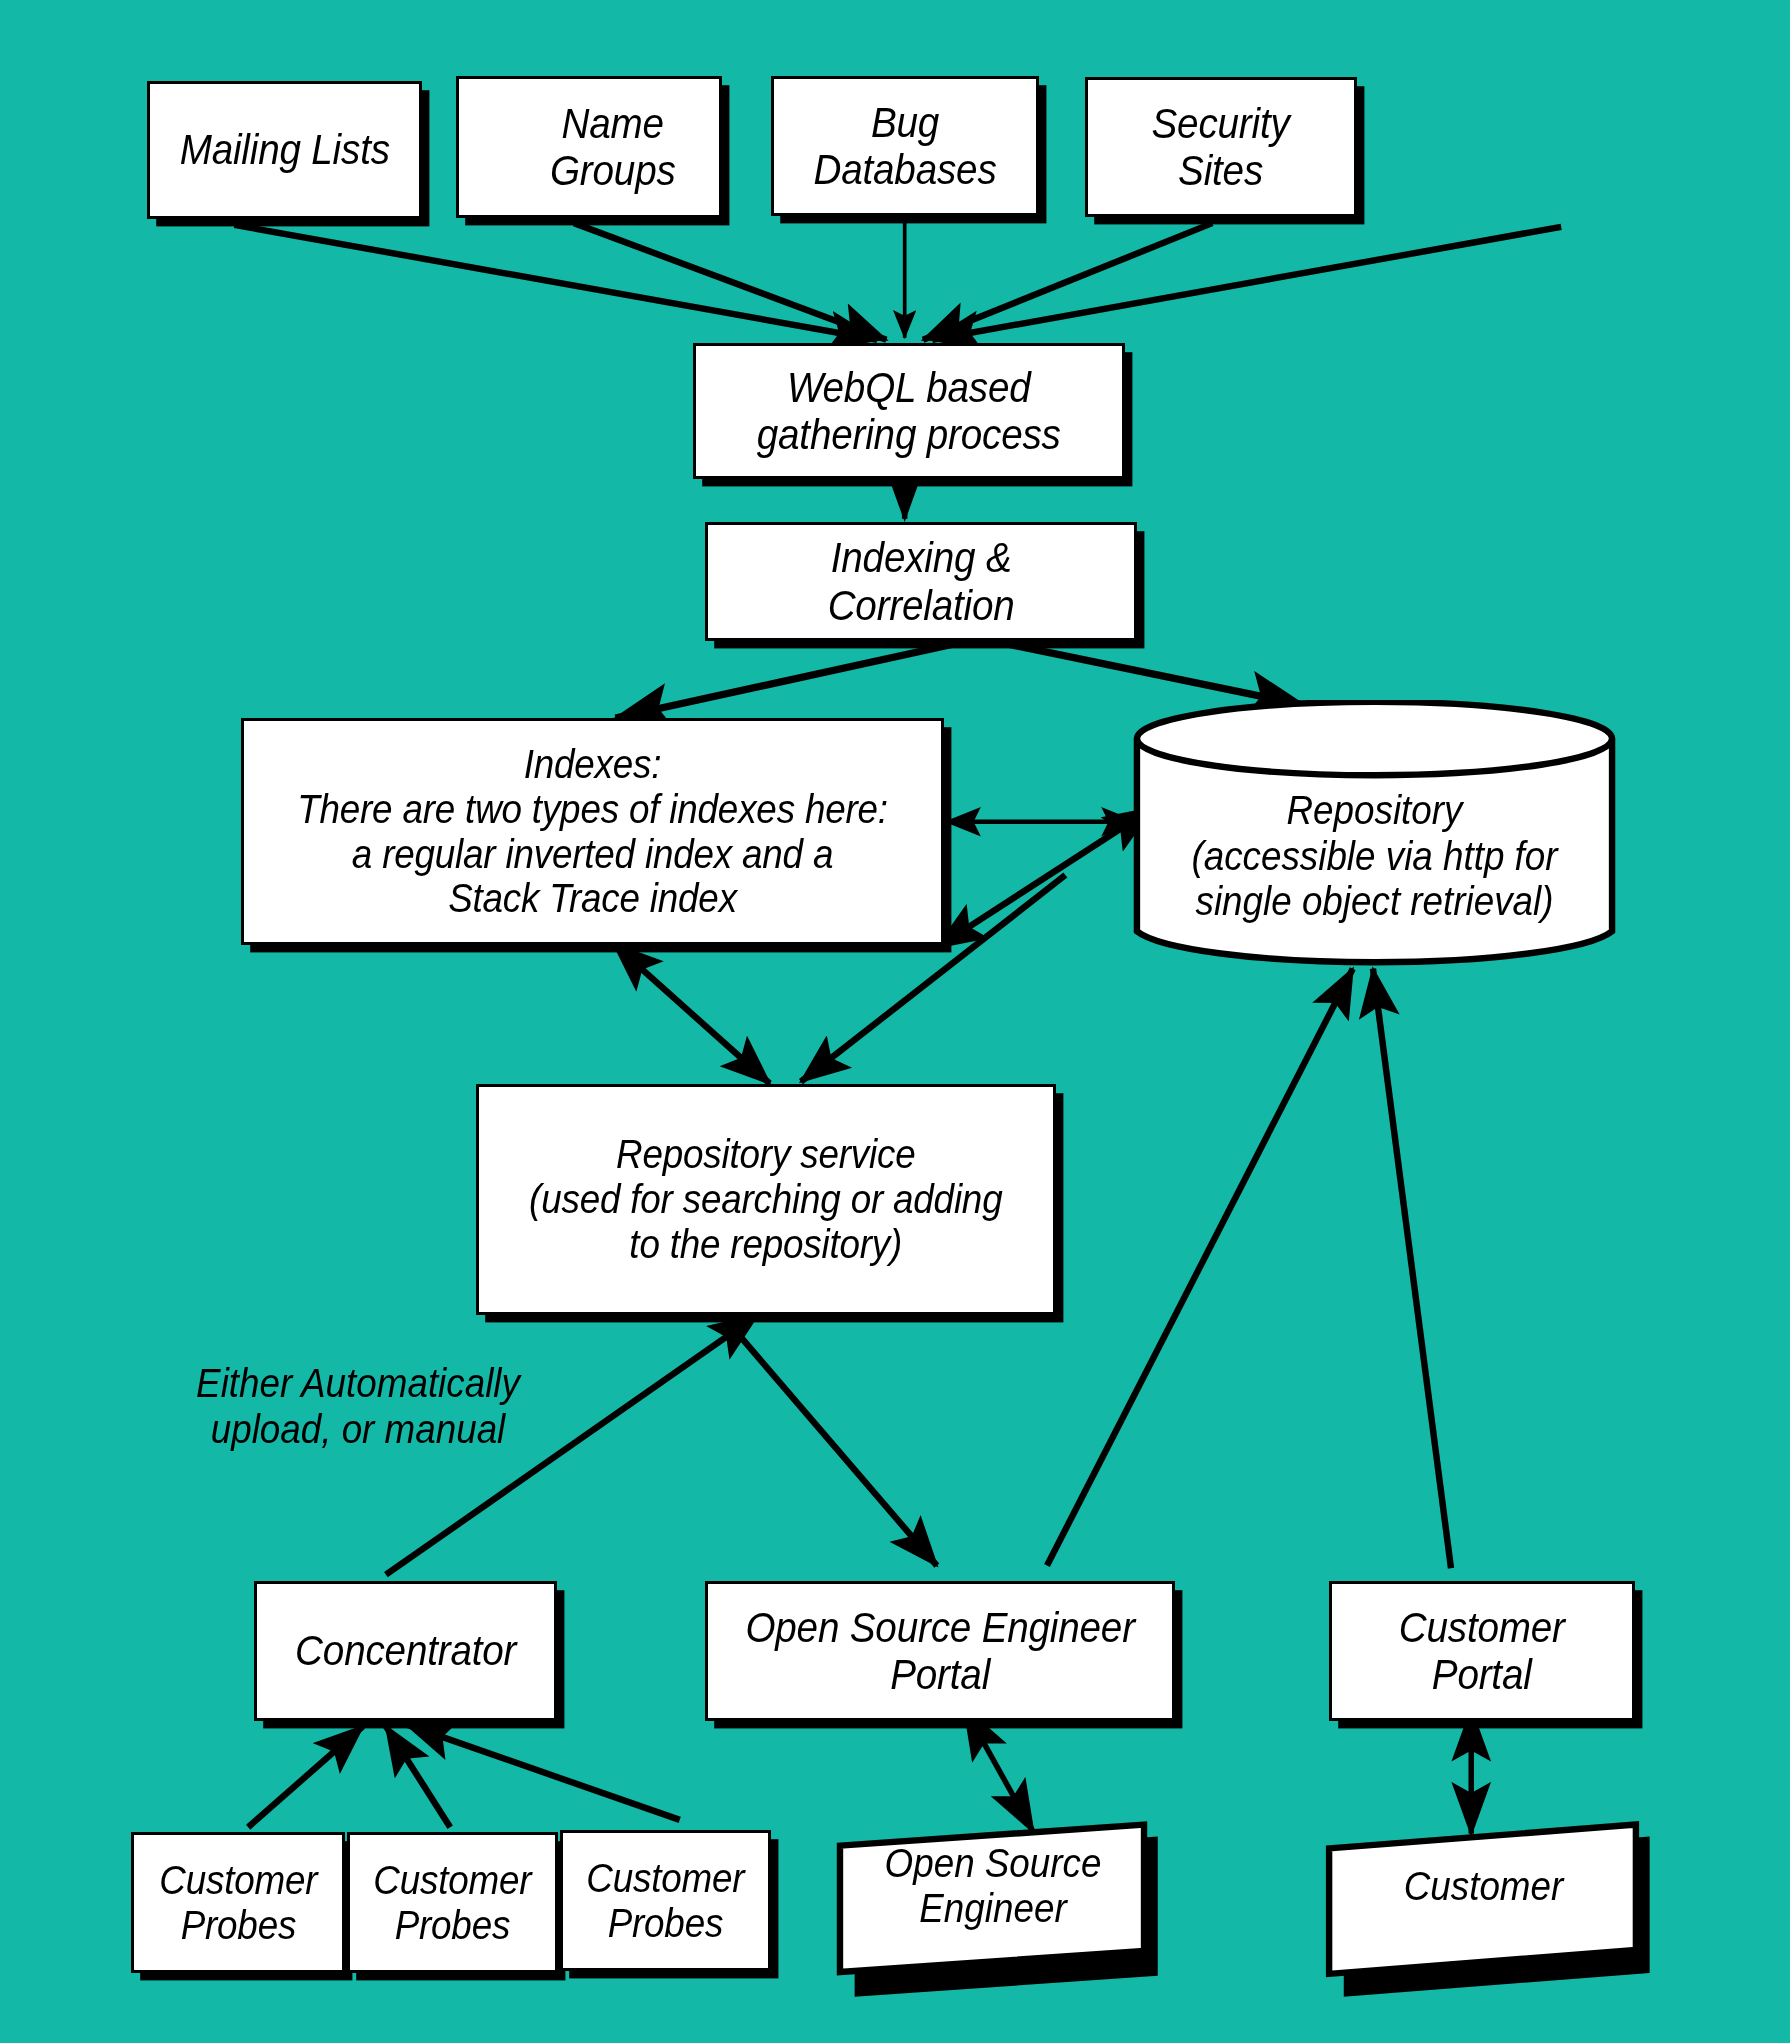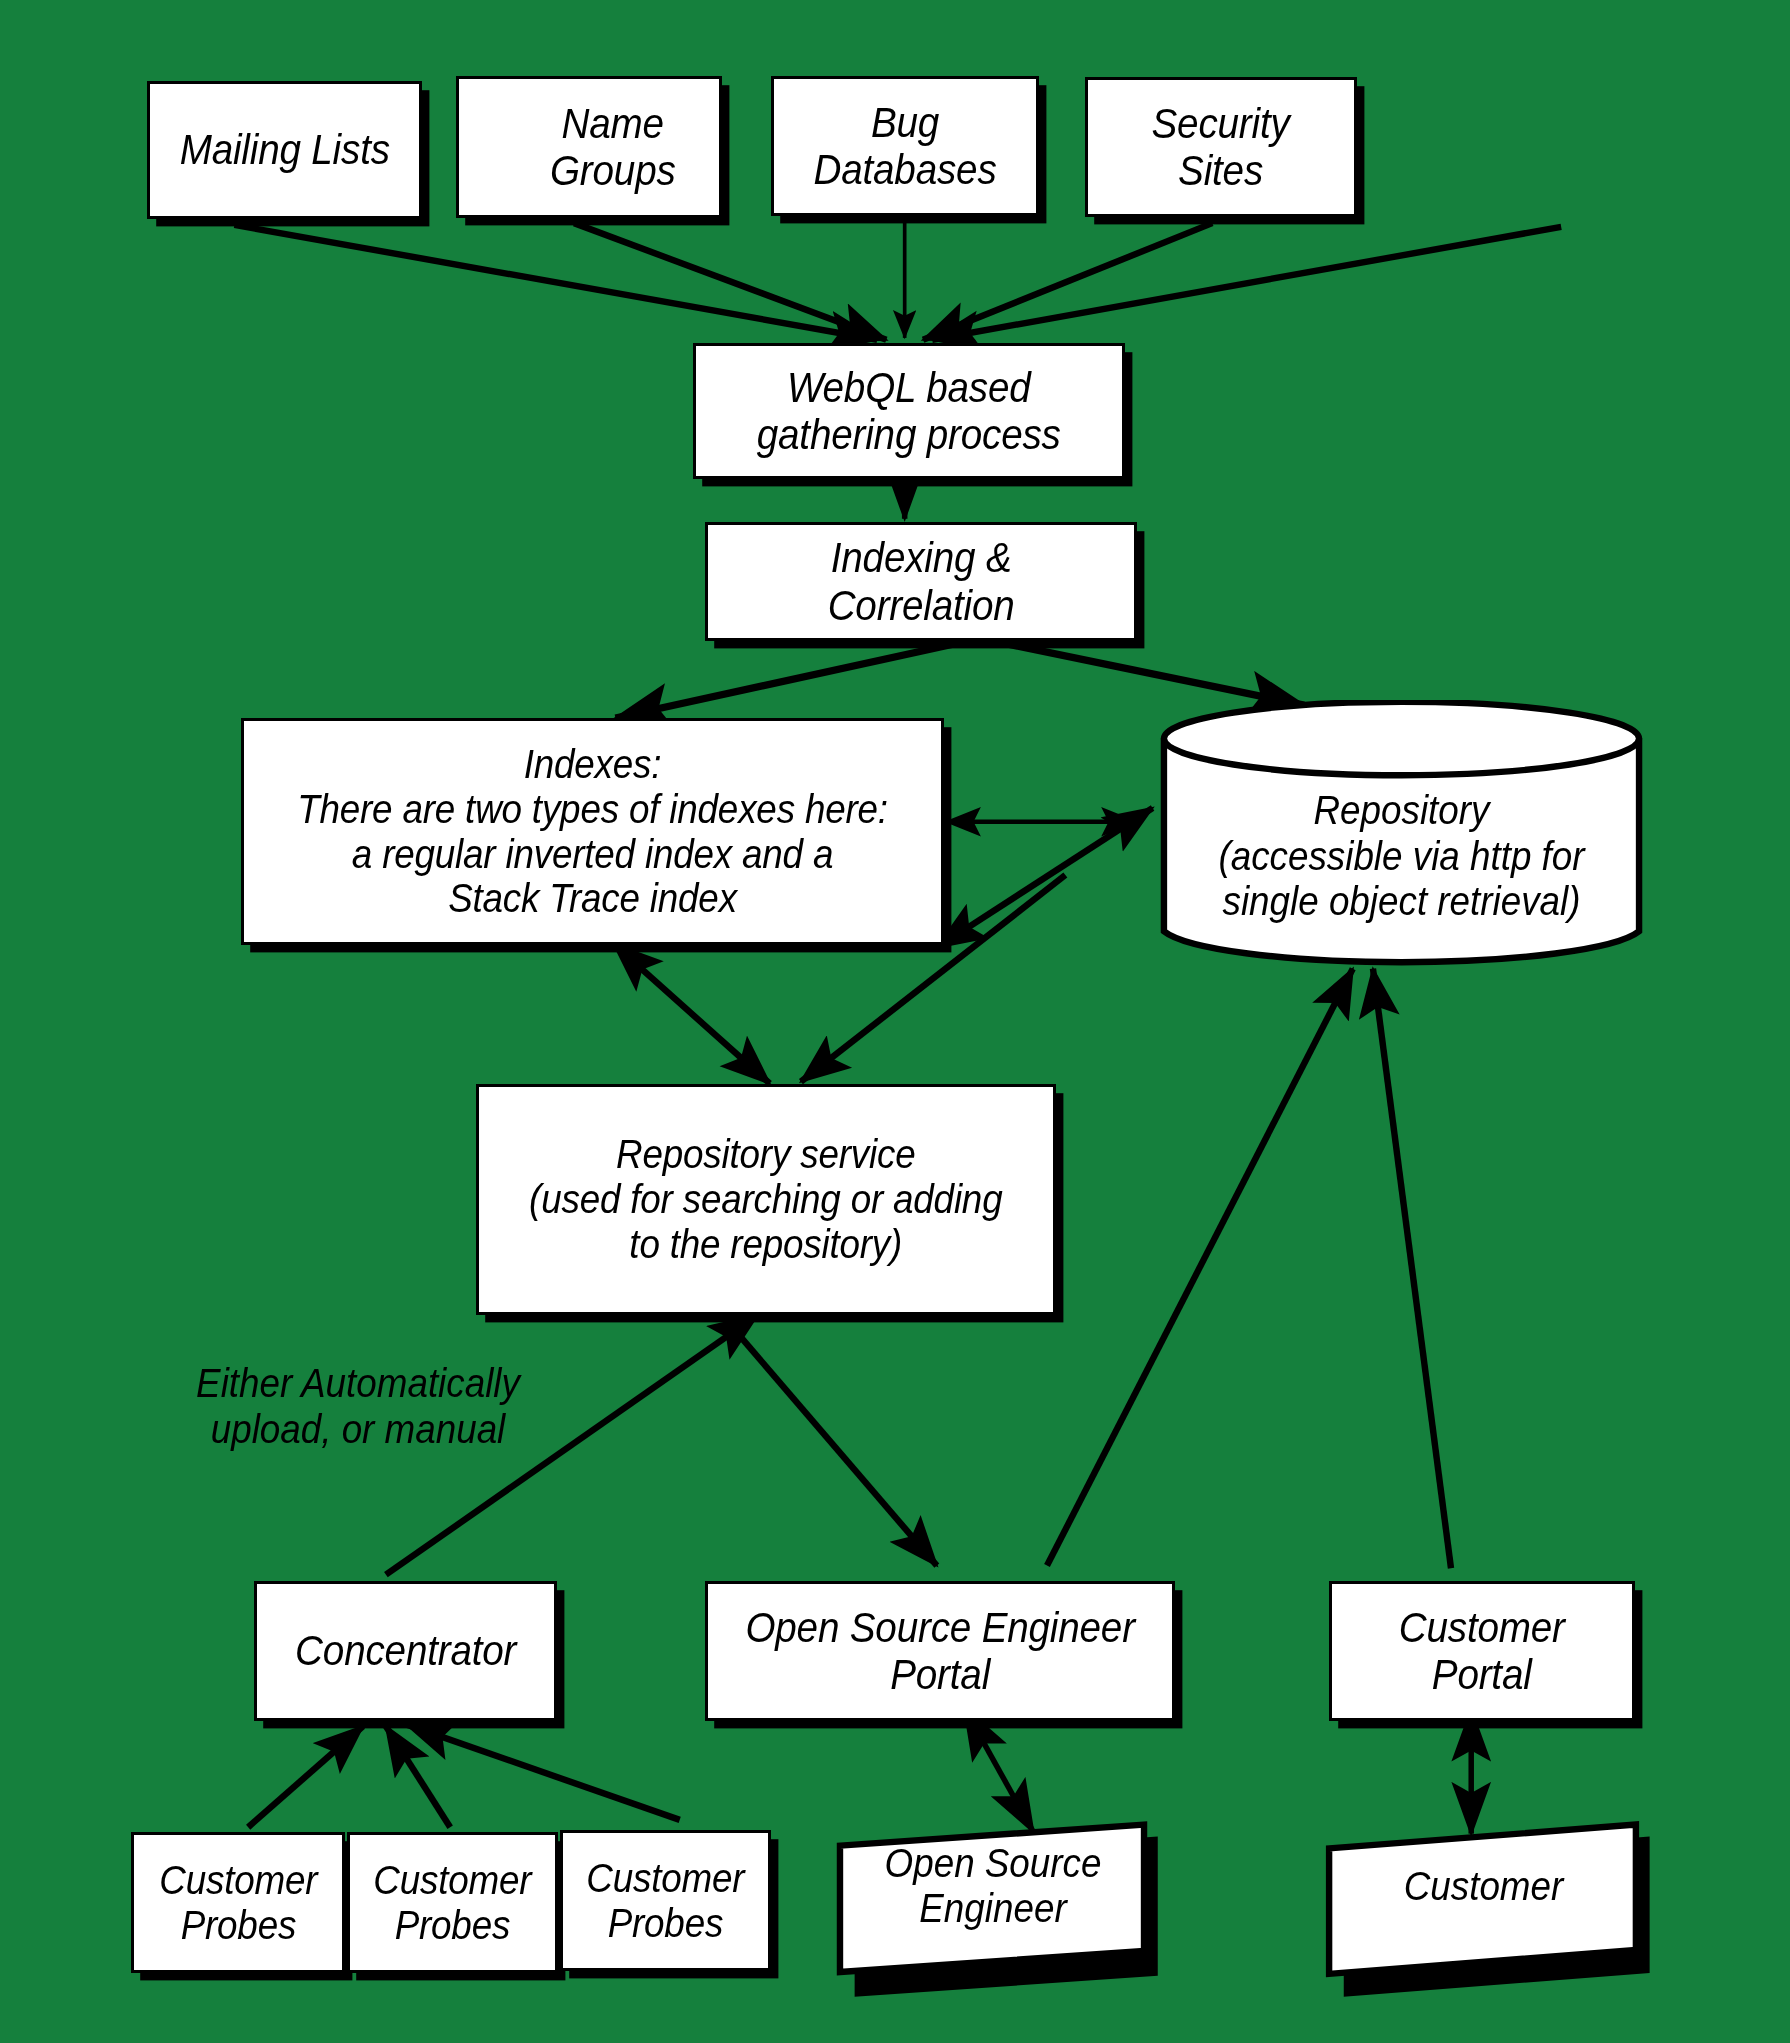--- a/index.html
+++ b/index.html
@@ -5,21 +5,21 @@
 <style>
   html, body {
     margin: 0;
     padding: 0;
     background: #ffffff;
   }
   #stage {
     position: relative;
     width: 1791px;
     height: 2043px;
-    background: #15803d;
+    background: #14b8a6;
     font-family: "Liberation Sans", sans-serif;
     overflow: hidden;
   }
   #edges {
     position: absolute;
     left: 0;
     top: 0;
     width: 1791px;
     height: 2043px;
     pointer-events: none;
@@ -192,21 +192,21 @@
 Correlation</span>
   </div>
 
   <div class="node f44" style="left:241px; top:718px; width:703px; height:227px;">
     <span class="lbl">Indexes:
 There are two types of indexes here:
 a regular inverted index and a
 Stack Trace index</span>
   </div>
 
-  <div class="cylinder" style="left:1158px; top:700px; width:487px; height:266px;">
+  <div class="cylinder" style="left:1131px; top:700px; width:487px; height:266px;">
     <svg width="487" height="266" viewBox="0 0 530 290">
       <path d="M6,42 L6,252 A264,42 0 0 0 524,252 L524,42" fill="#ffffff" stroke="#000000" stroke-width="7"></path>
       <ellipse cx="265" cy="42" rx="259" ry="40" fill="#ffffff" stroke="#000000" stroke-width="7"></ellipse>
     </svg>
     <span class="lbl" style="top:88px;">Repository
 (accessible via http for
 single object retrieval)</span>
   </div>
 
   <div class="node f44" style="left:476px; top:1084px; width:580px; height:231px;">

